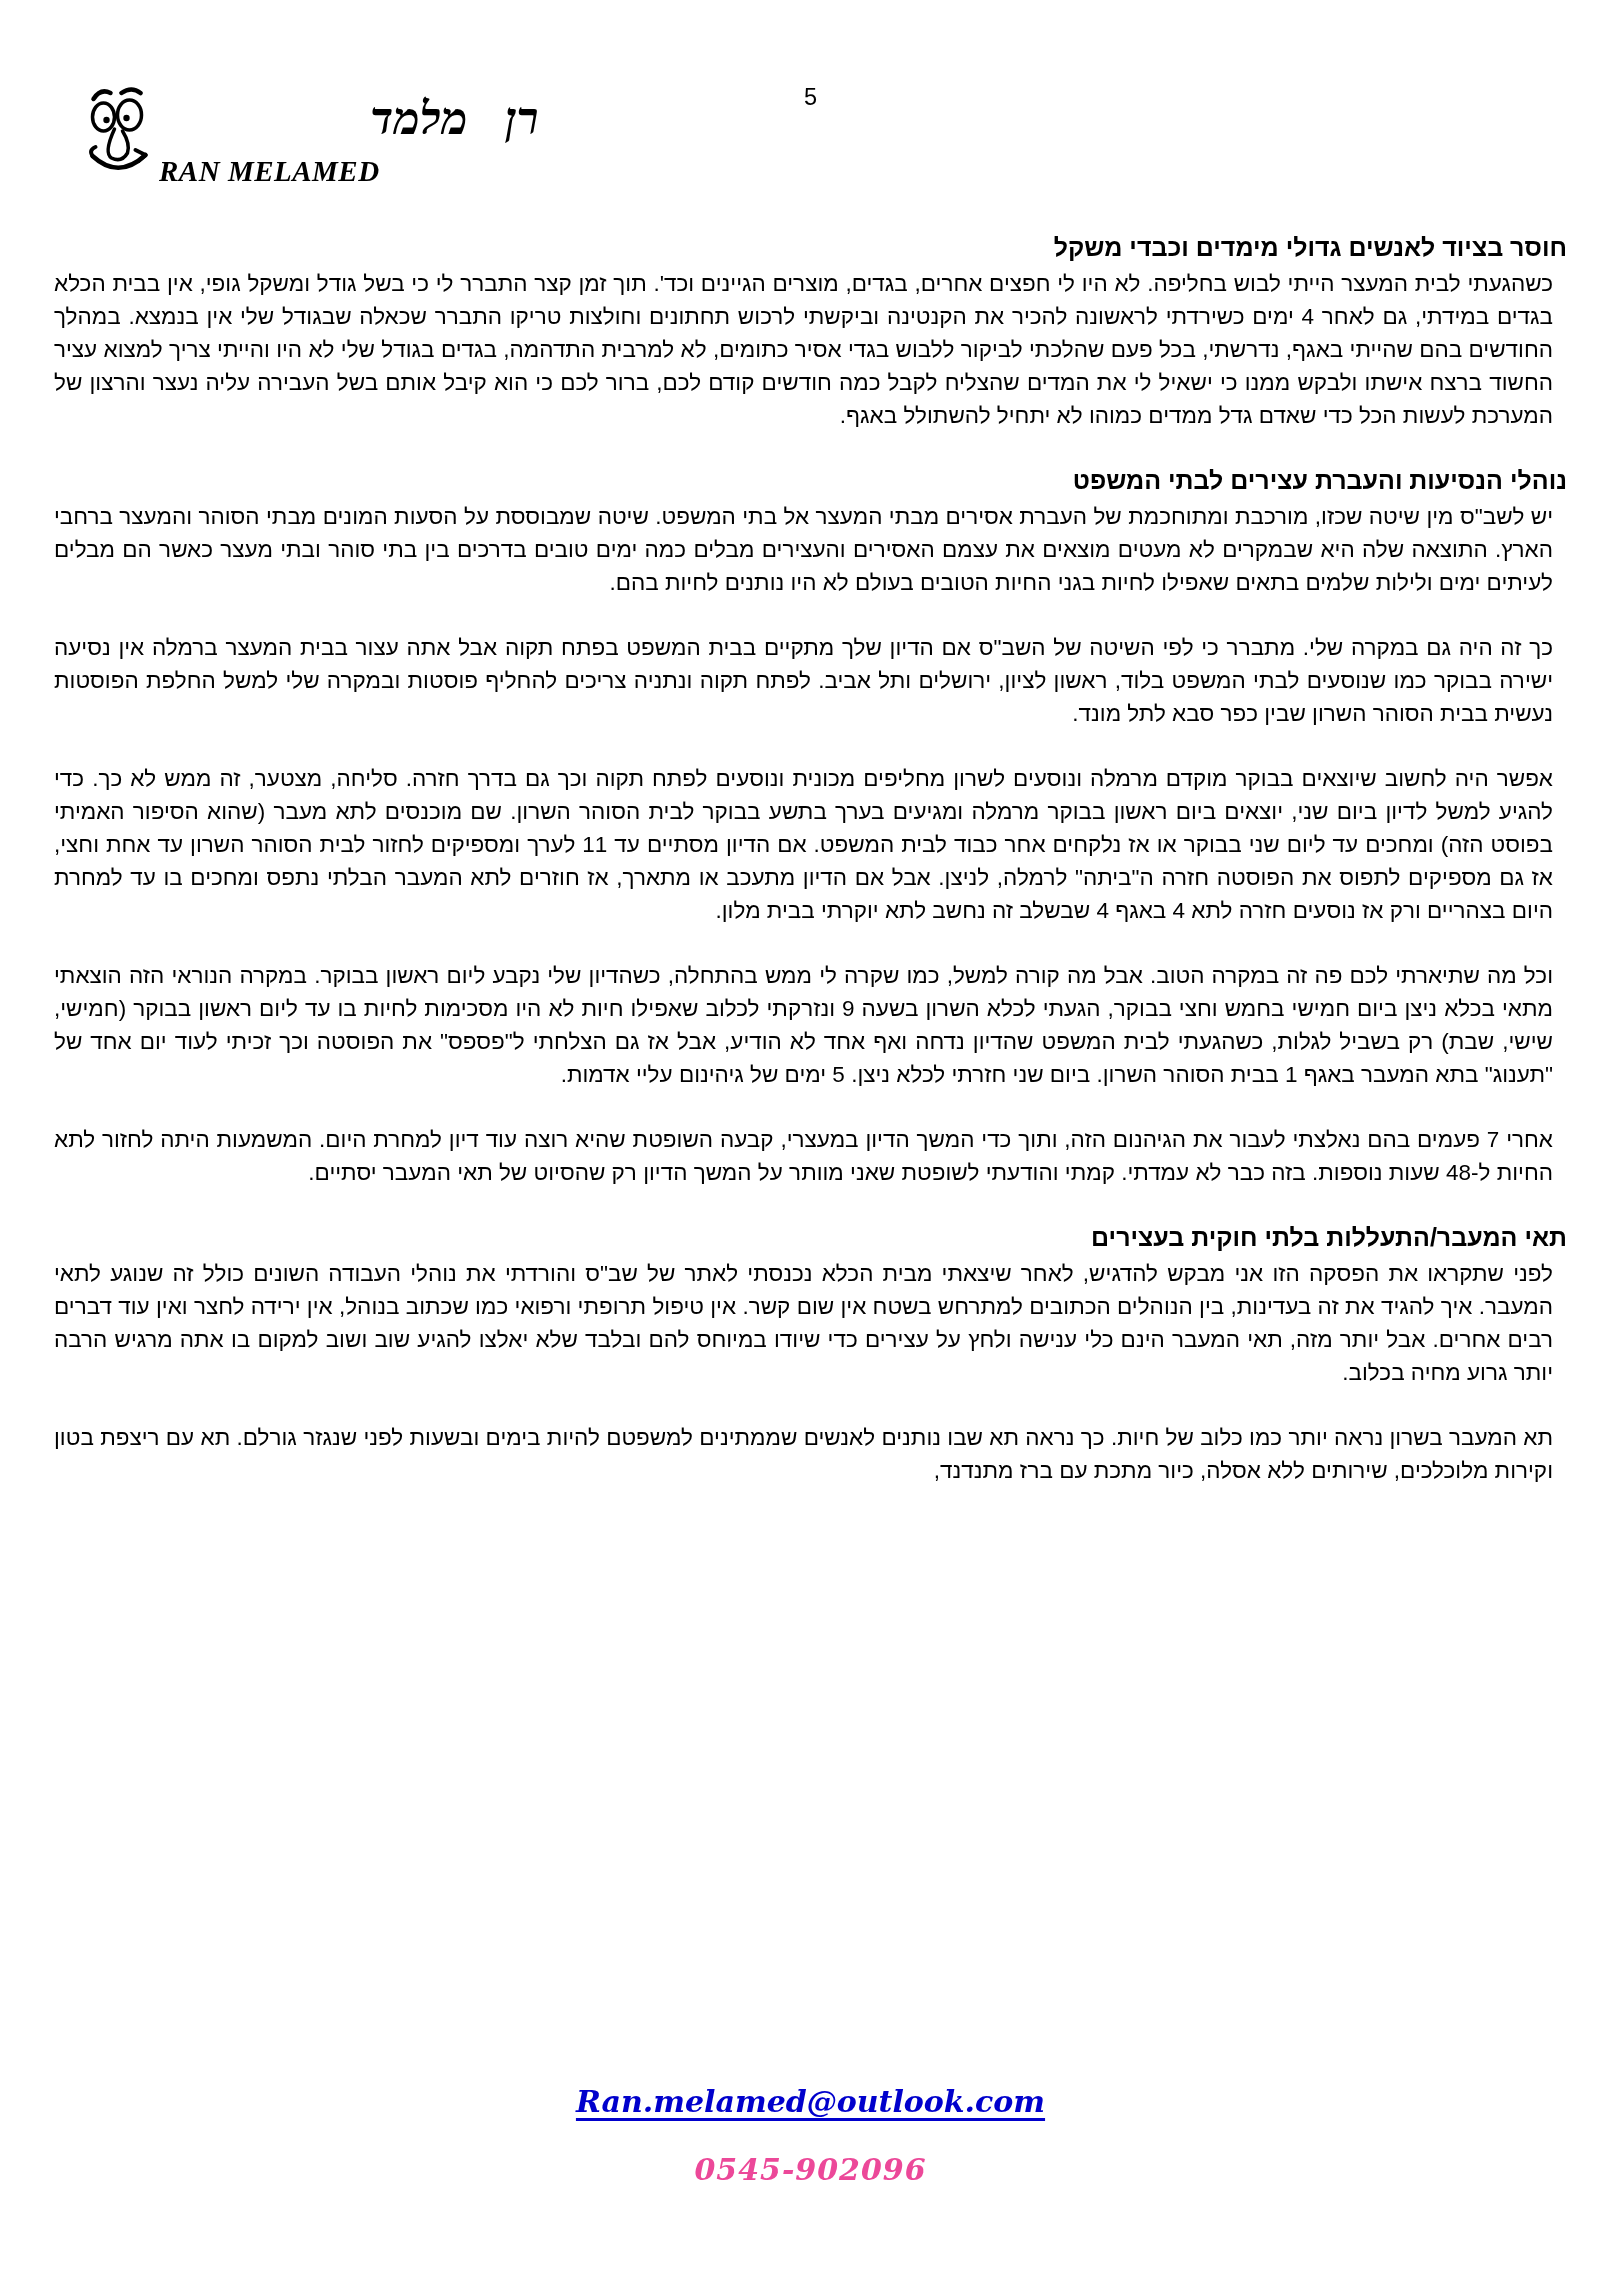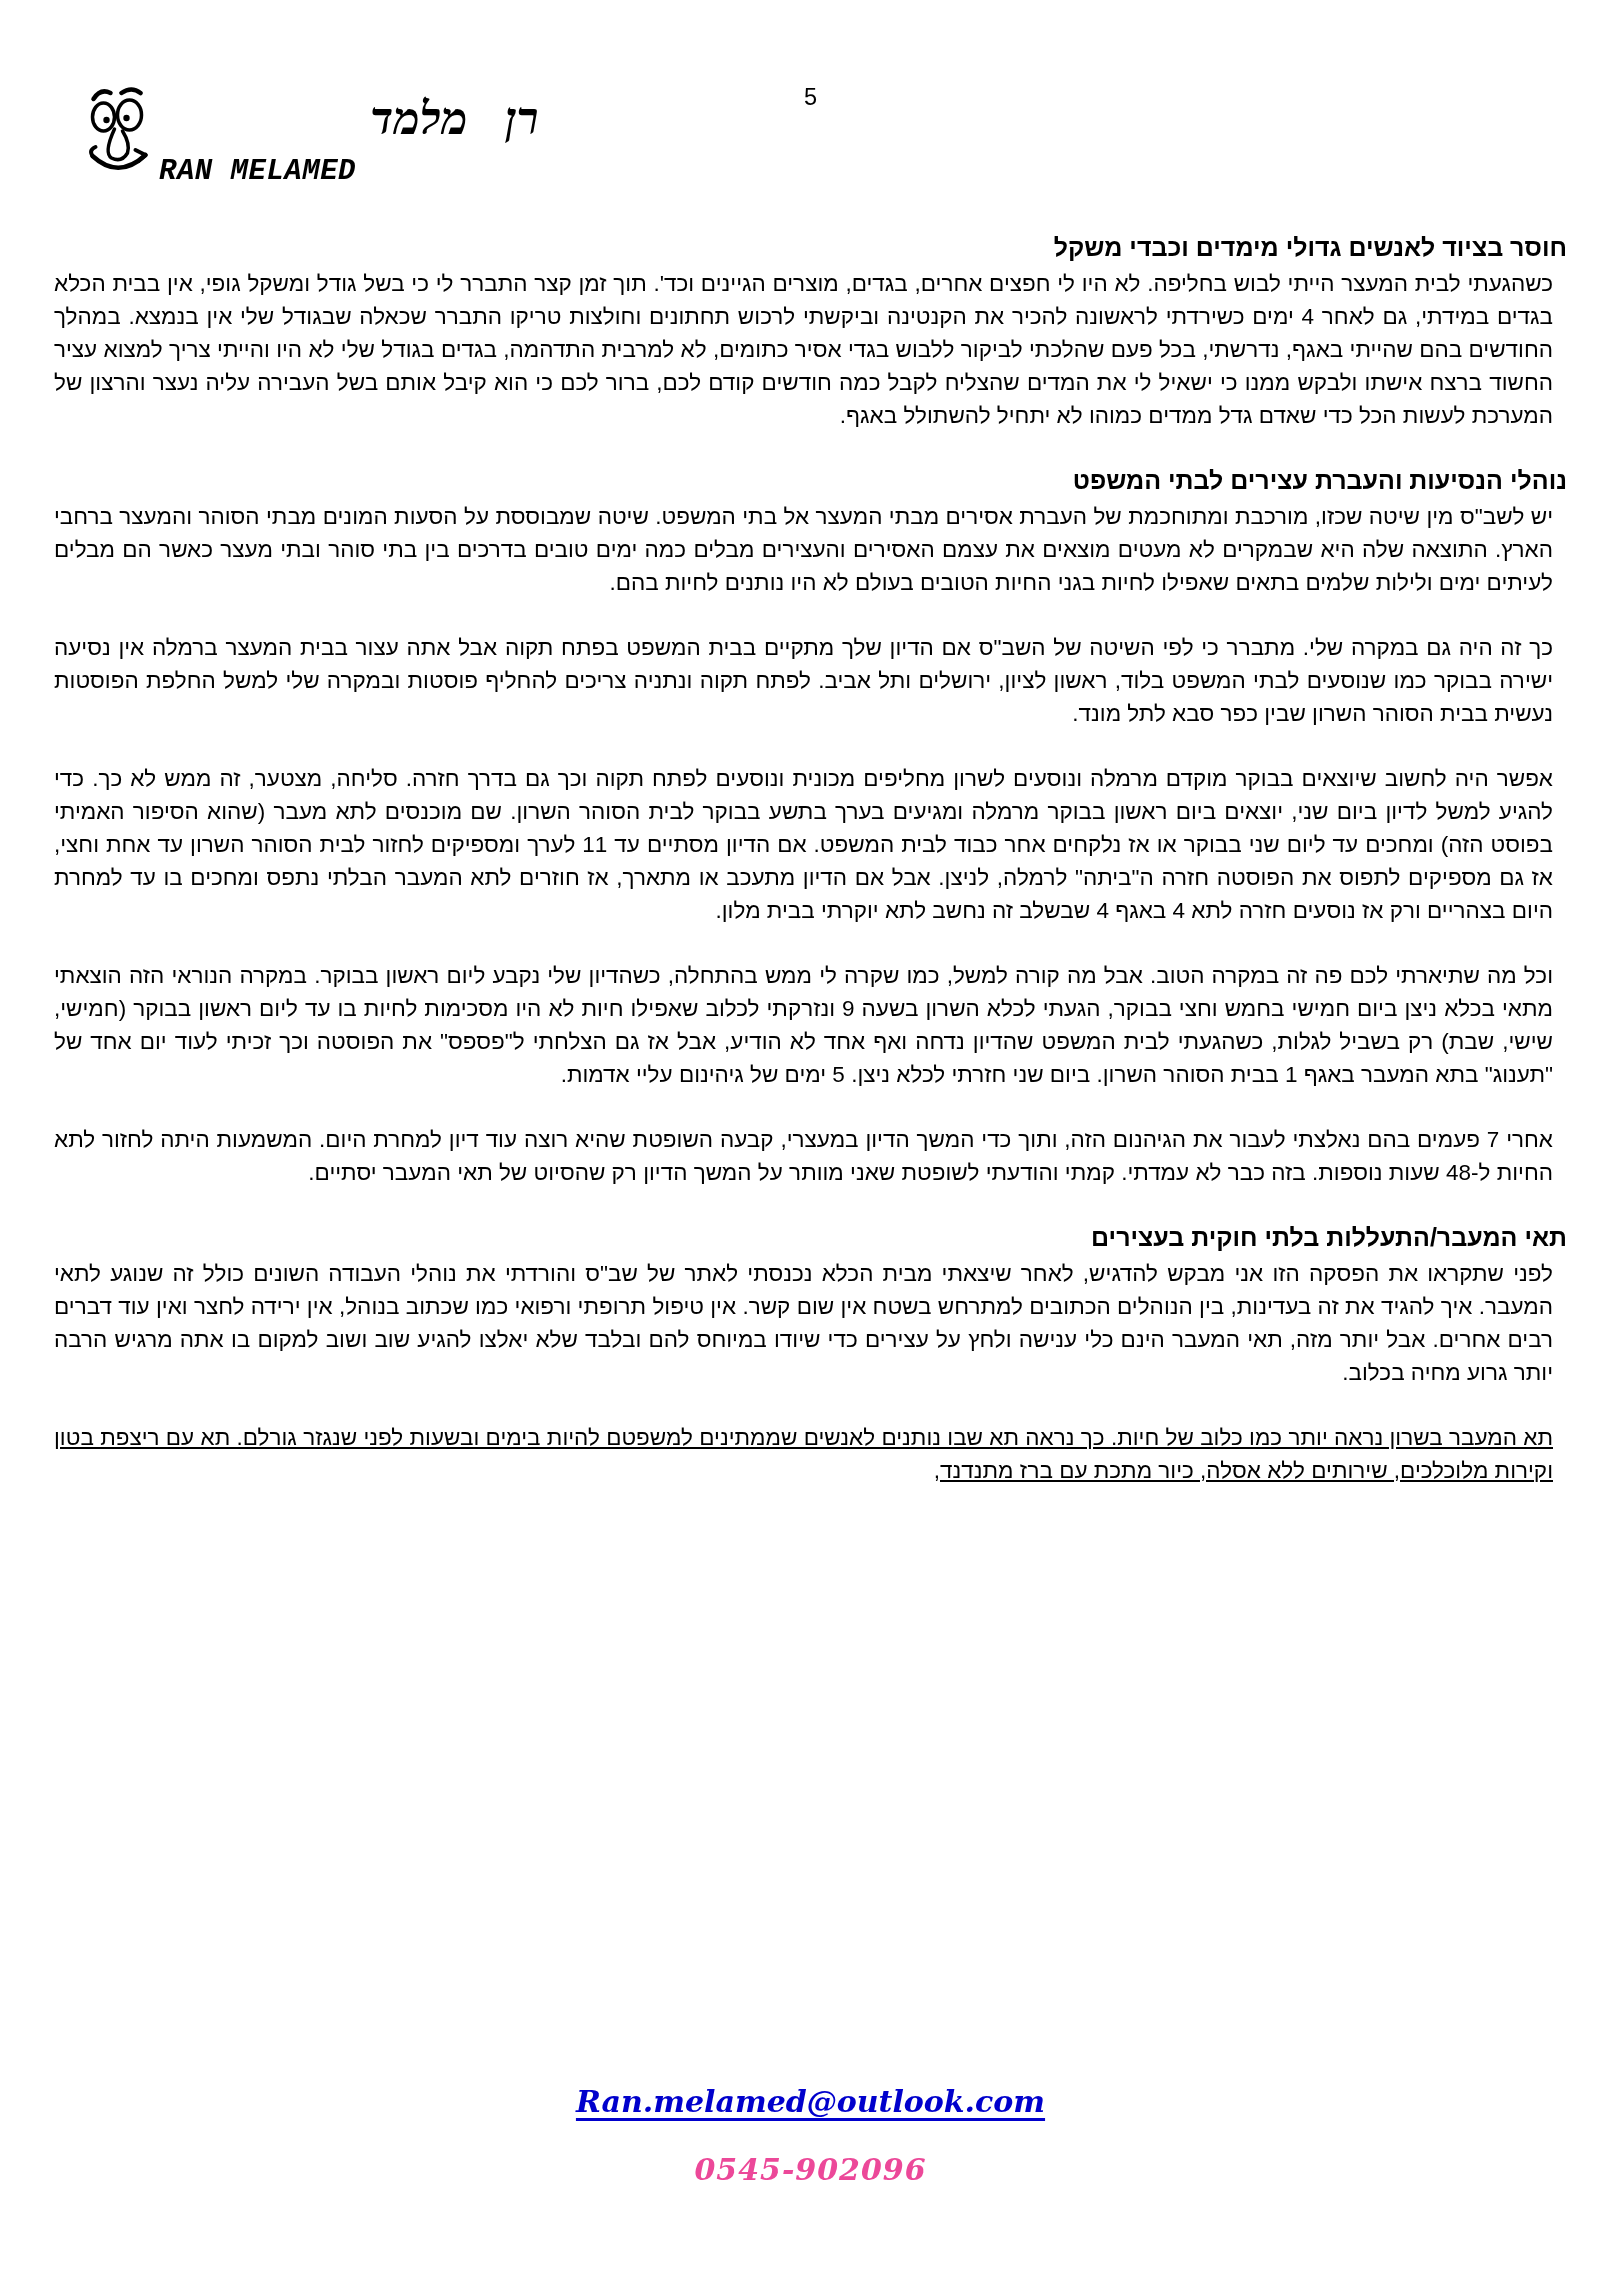--- a/index.html
+++ b/index.html
@@ -23,42 +23,42 @@
   .logo-smiley { position: absolute; left: 88px; top: 84px; width: 63px; height: 100px; }
   .logo-hebrew {
     position: absolute; left: 370px; top: 96px;
     font-family: "DejaVu Serif", serif;
     font-style: italic; font-weight: bold;
     font-size: 45px; line-height: 1;
     direction: rtl; word-spacing: 21.6px; text-align: center;
   }
   .logo-latin {
     position: absolute; left: 159px; top: 155px;
-    font-family: Liberation Mono, monospace;
+    font-family: Liberation Serif, serif;
     font-style: italic; font-weight: bold;
     font-size: 29px; letter-spacing: 0.5px;
   }
 
   
   .content {
     position: absolute;
     top: 231px; left: 54px; right: 54px;
     direction: rtl;
     text-align: justify;
     font-size: 22.5px;
     line-height: 33px;
   }
   .section-heading {
     font-weight: bold;
     font-size: 25px;
     text-align: right;
     margin: 0 0 2.9px 0;
   }
   .content p { margin: 0 14px 32px 0; }
-  .content p.last-para { margin-bottom: 0; text-decoration: underline; }
+  .content p.last-para { margin-bottom: 0; }
 
   
   .footer {
     position: absolute; left: 0; right: 0; top: 2084px;
     text-align: center;
   }
   .footer-email {
     display: inline-block;
     font-family: "DejaVu Serif", serif;
     font-style: italic; font-weight: bold;

